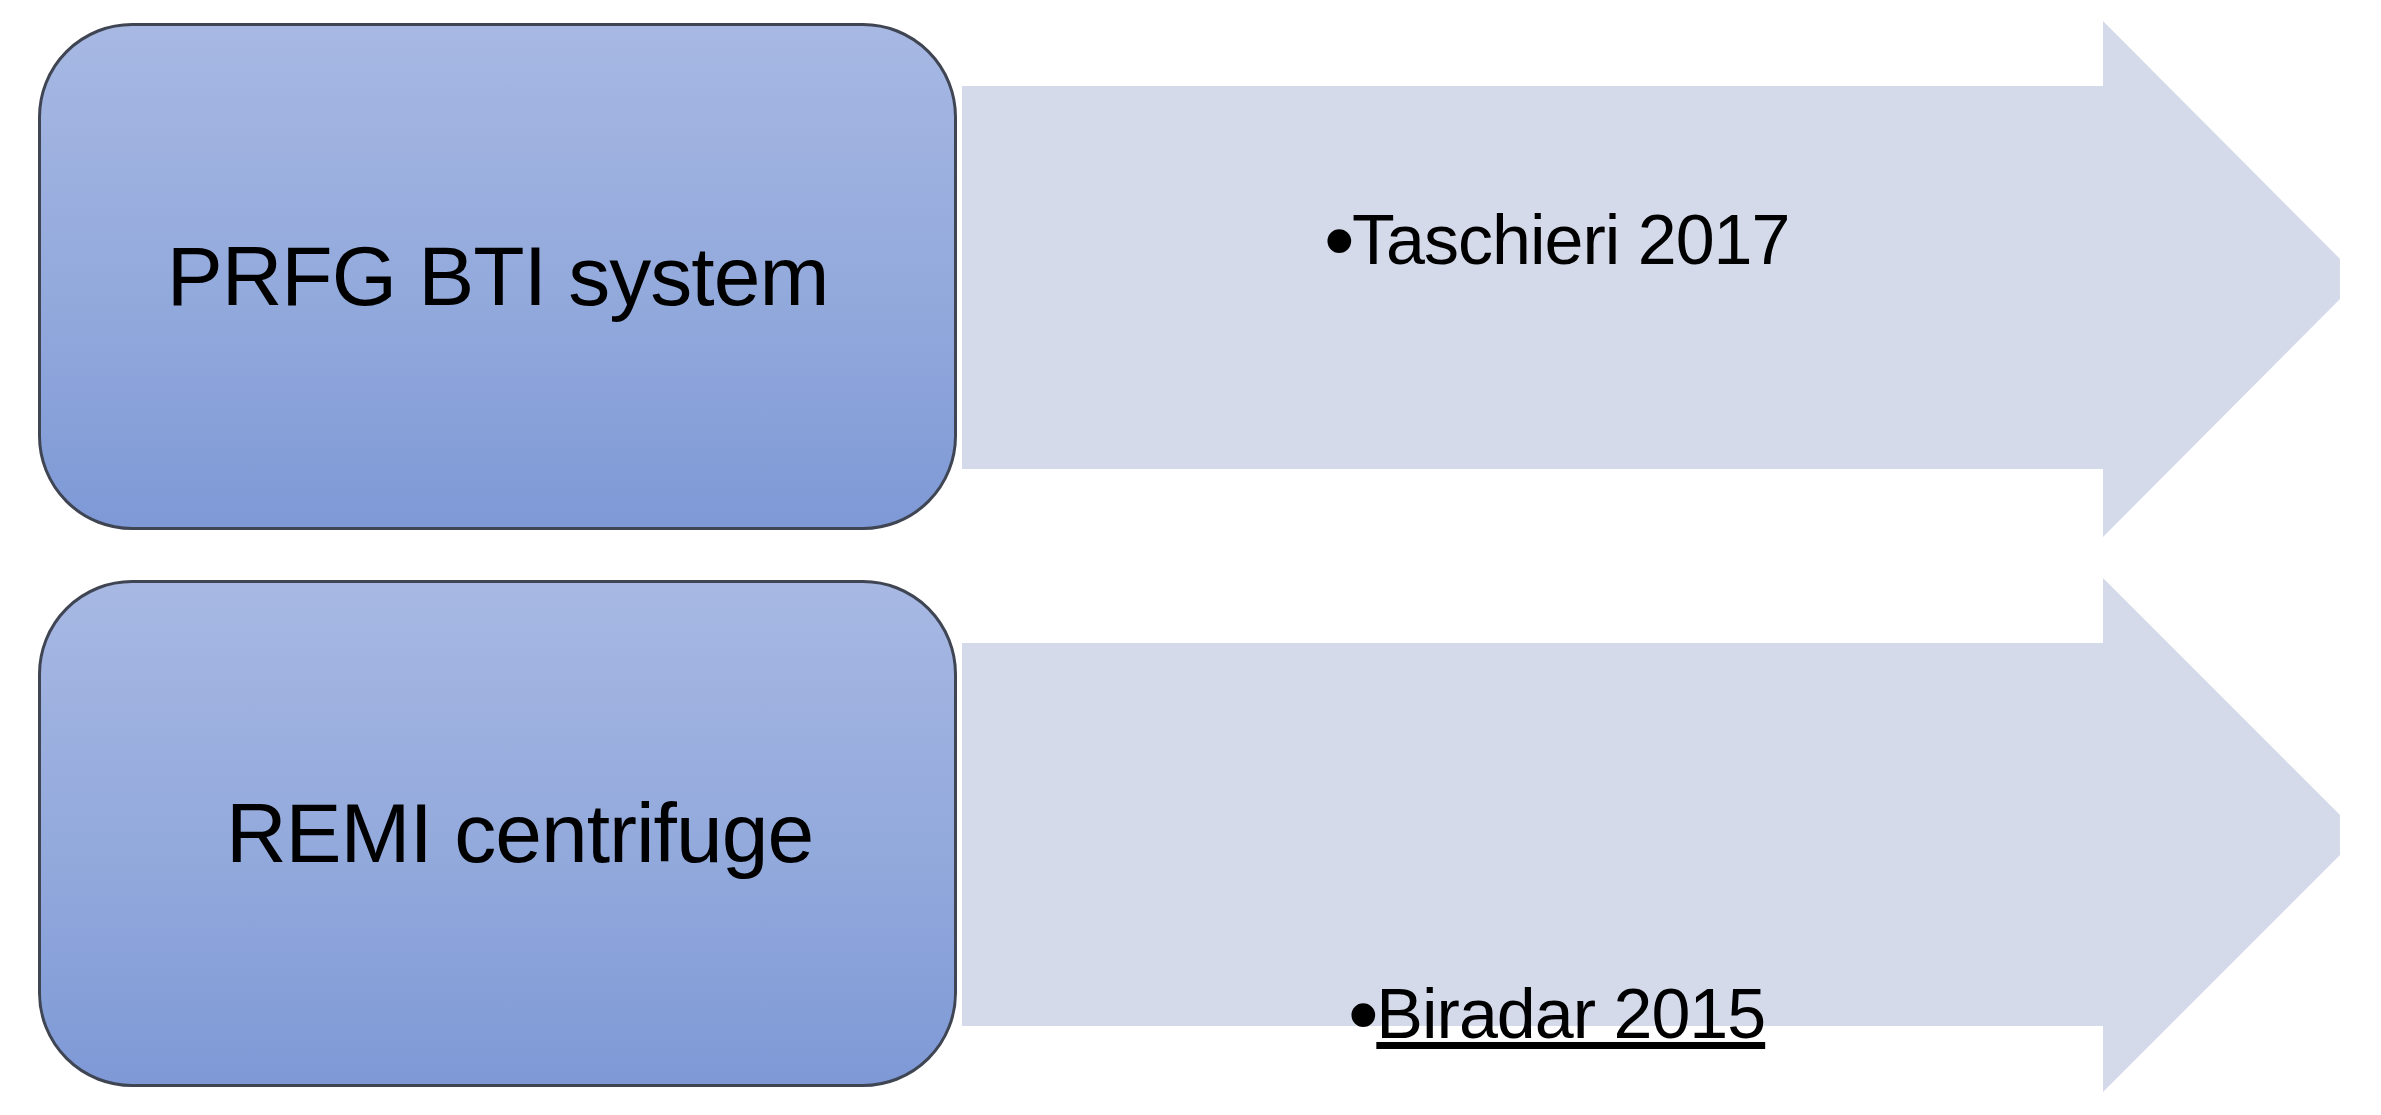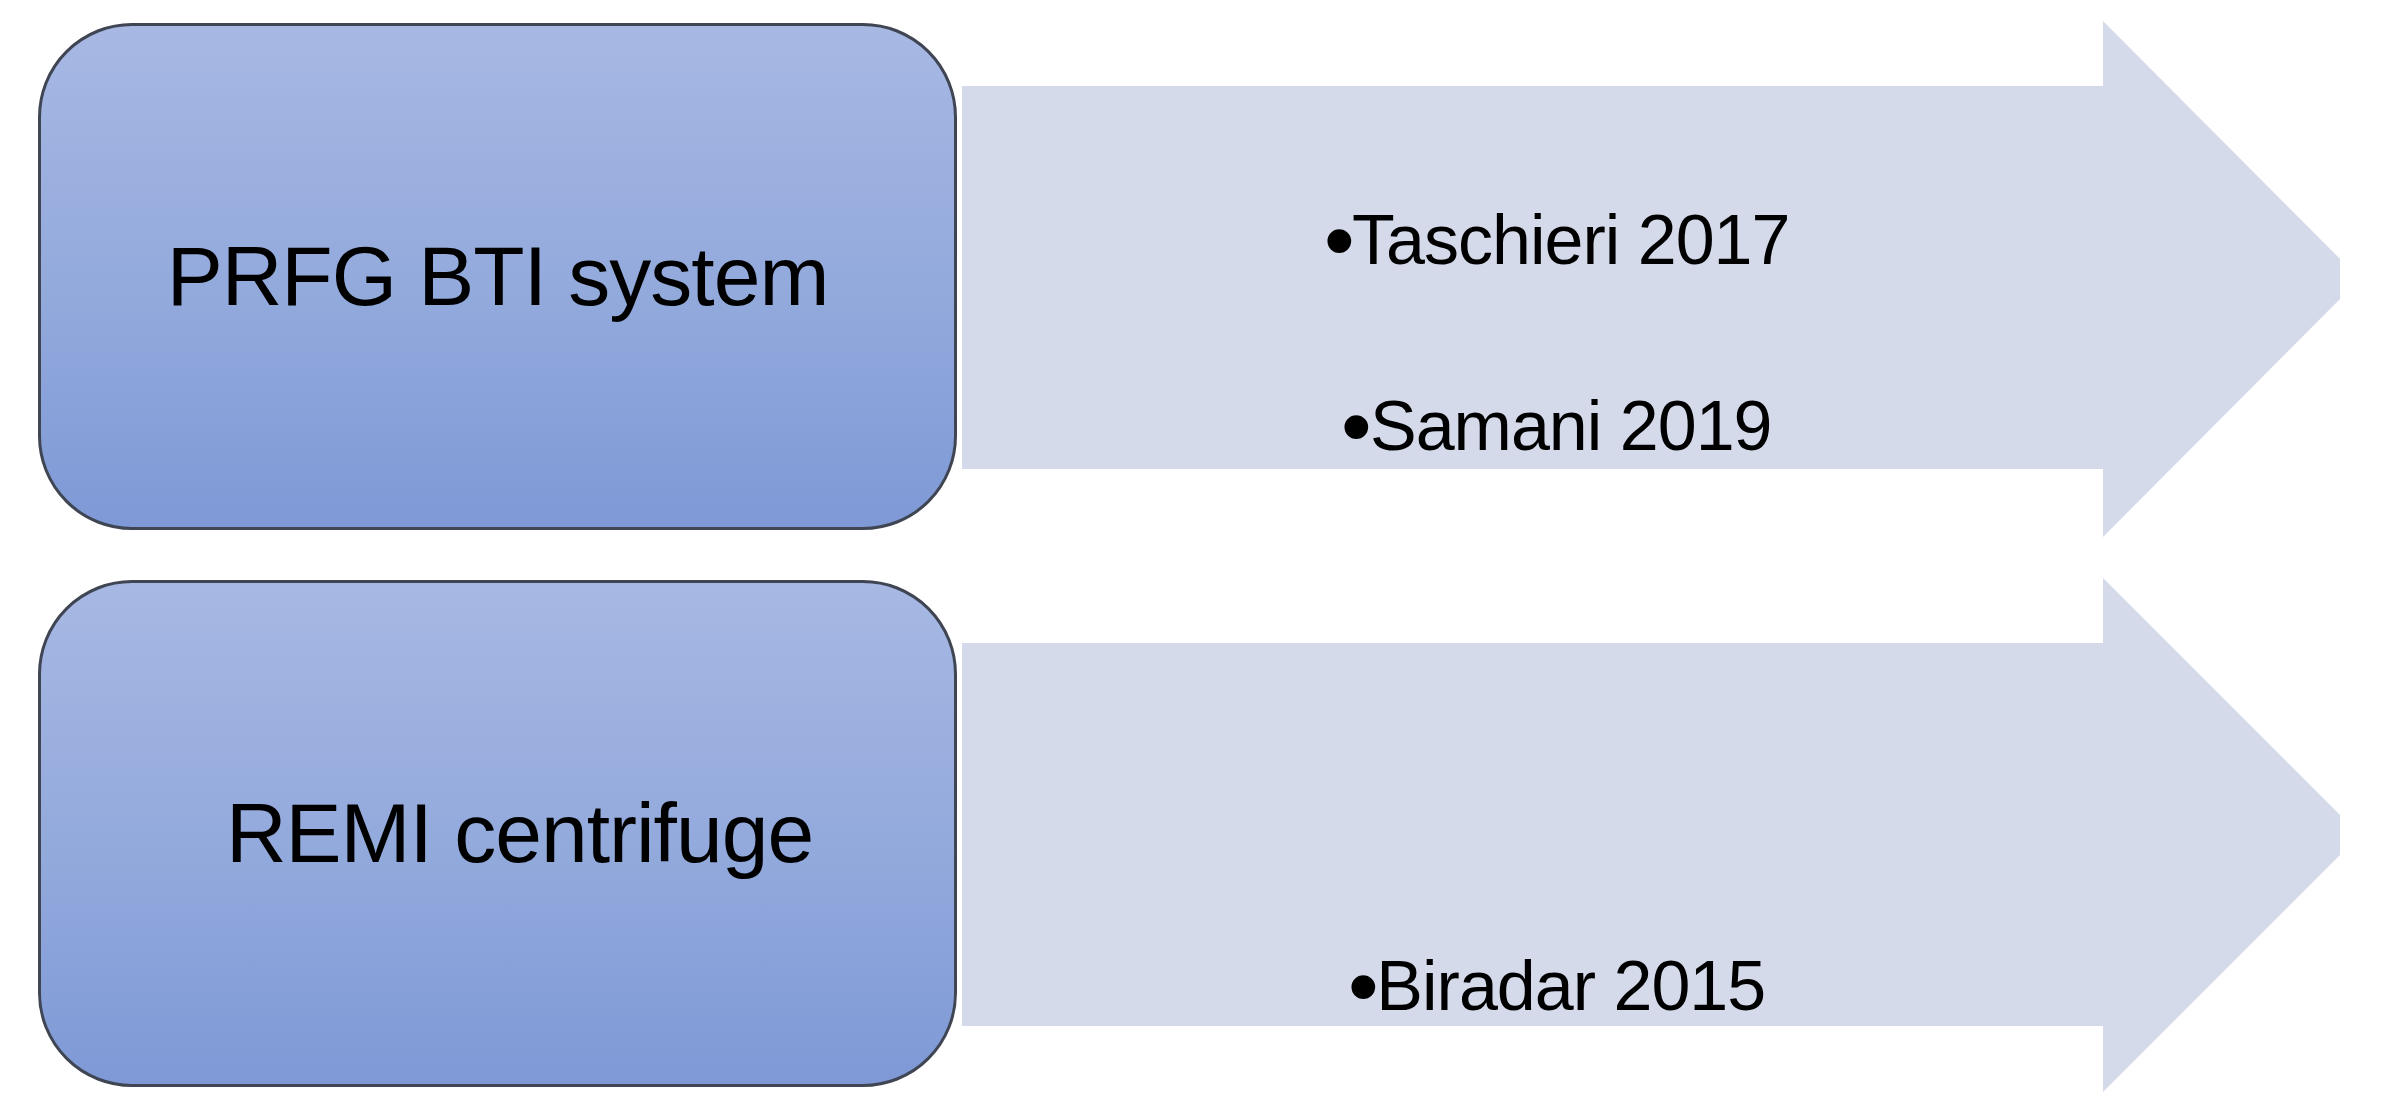--- a/index.html
+++ b/index.html
@@ -58,21 +58,21 @@
     letter-spacing: -1px;
   }
   .citation-line .bullet {
     display: inline-block;
     transform: scale(1.25);
     margin-right: 2px;
   }
   .citation-line.pos-1 { top: 195px; }
   .citation-line.pos-2 { top: 381px; }
   .citation-line.pos-3 { top: 752px; }
-  .citation-line.pos-4 { top: 941px; }
+  .citation-line.pos-4 { top: 969px; text-decoration: underline; }
 </style>
 </head>
 <body>
 
 <div class="canvas">
 
   <svg class="arrow-layer" viewBox="0 0 2381 1115" aria-hidden="true">
     <polygon points="962,86 2103,86 2103,21 2360,279 2103,537 2103,469 962,469" fill="#d5daea"></polygon>
     <polygon points="962,643 2103,643 2103,578 2360,835 2103,1092 2103,1026 962,1026" fill="#d5daea"></polygon>
   </svg>
@@ -82,22 +82,19 @@
   </div>
 
   <div class="stage-box row2">
     <span class="box-label">REMI centrifuge</span>
   </div>
 
   <div class="citation-line pos-1">
     <span class="bullet">•</span><span>Taschieri 2017</span>
   </div>
 
-  <div class="citation-line pos-2">
-    <span class="bullet">•</span><span>Samani 2019</span>
-  </div>
 
 
   <div class="citation-line pos-4">
     <span class="bullet">•</span><span>Biradar 2015</span>
   </div>
 
 </div>
 
 </body></html>

